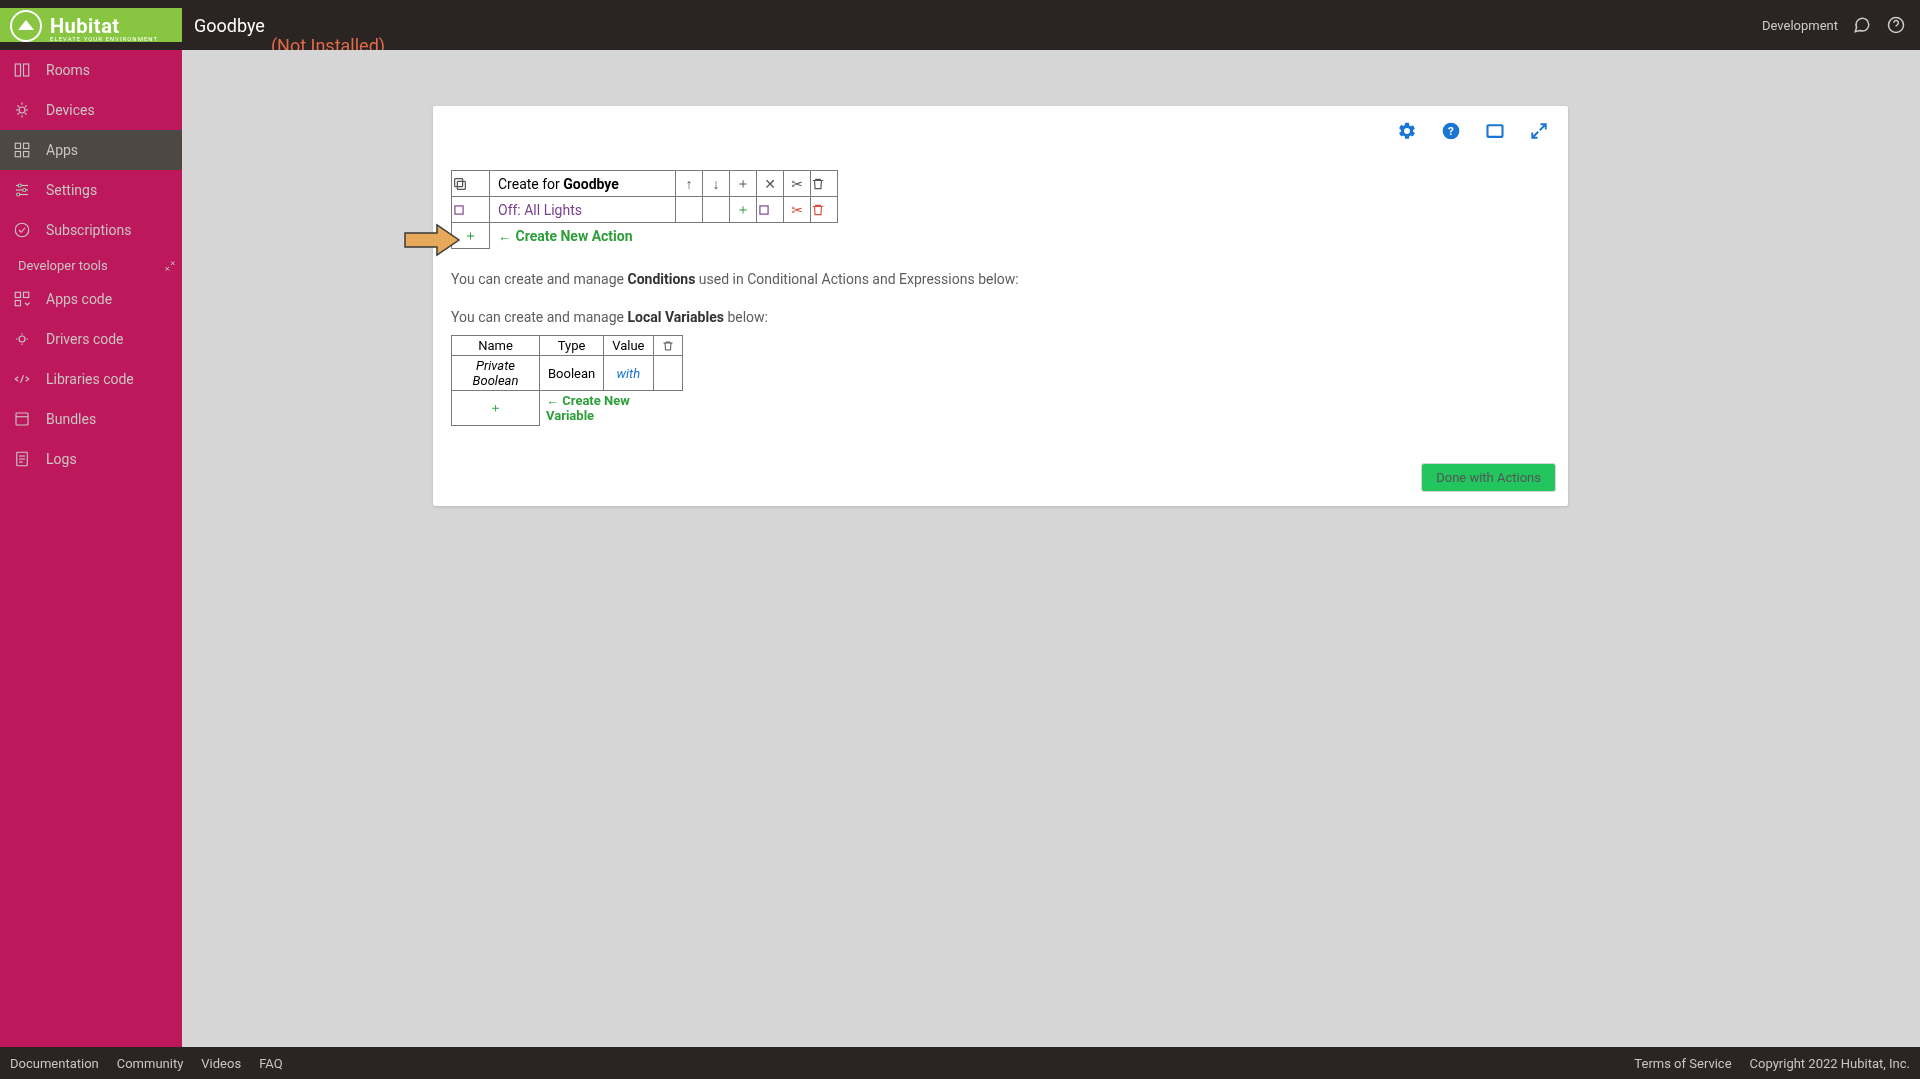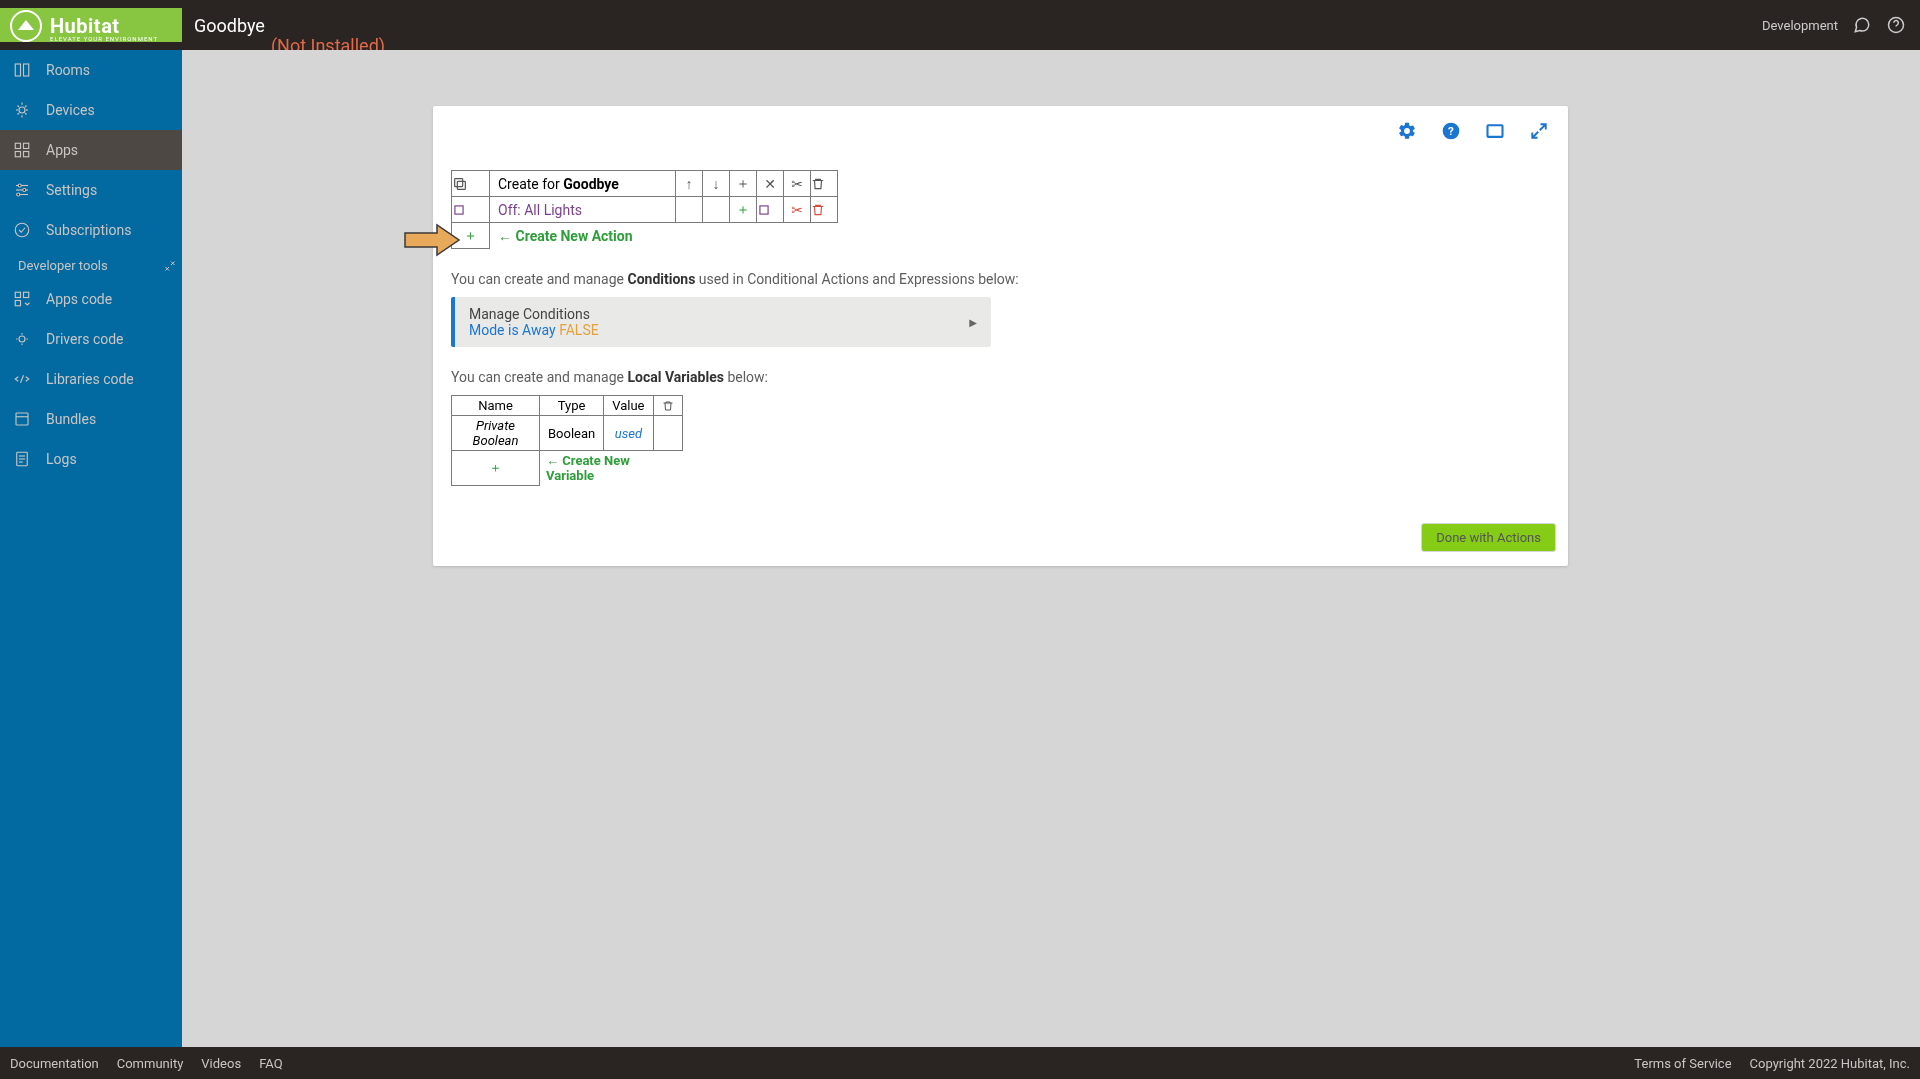--- a/index.html
+++ b/index.html
@@ -16,21 +16,21 @@
 .logo-sub { font-size: 6px; color: #fff; letter-spacing: 1px; }
 .page-title { font-size: 18px; padding-left: 12px; display: flex; gap: 6px; align-items: center; }
 .not-installed { color: #e26a4a; margin-top: 40px; }
 .top-right { margin-left: auto; display: flex; align-items: center; gap: 14px; padding-right: 14px; color: #ccc; font-size: 13px; }
 .top-icon { width: 20px; height: 20px; display: flex; align-items: center; justify-content: center; color: #ccc; cursor: pointer; }
 
 
 .middle { flex: 1; display: flex; min-height: 0; }
 
 
-.sidebar { width: 182px; background: #0369a1; color: #c9c5c3; display: flex; flex-direction: column; font-size: 14px; }
+.sidebar { width: 182px; background: #be185d; color: #c9c5c3; display: flex; flex-direction: column; font-size: 14px; }
 .side-item { height: 40px; display: flex; align-items: center; gap: 14px; padding: 0 12px; cursor: pointer; }
 .side-item.active { background: #4e4845; }
 .side-icon { width: 20px; display: flex; align-items: center; justify-content: center; }
 .dev-section { font-size: 13px; padding: 8px 6px 6px 18px; display: flex; align-items: center; justify-content: space-between; color: #c9c5c3; }
 
 
 .content-wrap { flex: 1; background: #d6d6d6; position: relative; overflow: auto; }
 .card { position: absolute; left: 251px; top: 56px; width: 1135px; background: #fff; border-radius: 2px; box-shadow: 0 1px 3px rgba(0,0,0,.15); padding-bottom: 20px; }
 .card-tools { display: flex; justify-content: flex-end; gap: 22px; padding: 14px 18px 28px 18px; }
 .tool-icon { width: 22px; height: 22px; color: #1976d2; cursor: pointer; display:flex; align-items:center; justify-content:center; }
@@ -68,21 +68,21 @@
 .italic { font-style: italic; }
 .val-true { color: #1976d2; font-style: italic; }
 
 
 .toggle-row { display: flex; align-items: center; gap: 16px; margin: 14px 0 0 18px; }
 .toggle { width: 30px; height: 14px; background: #8ab8e6; border-radius: 10px; position: relative; cursor: pointer; }
 .toggle-knob { width: 16px; height: 16px; background: #1976d2; border-radius: 50%; position: absolute; right: -1px; top: -1px; }
 .toggle-label { font-size: 14px; color: #555; }
 
 
-.done-btn { position: absolute; right: 12px; bottom: 14px; background: #84cc16; border: 1px solid #d6d6d6; color: #555; font-size: 13px; padding: 6px 14px; border-radius: 3px; cursor: pointer; }
+.done-btn { position: absolute; right: 12px; bottom: 14px; background: #22c55e; border: 1px solid #d6d6d6; color: #555; font-size: 13px; padding: 6px 14px; border-radius: 3px; cursor: pointer; }
 
 
 .footer { height: 32px; background: #2a2422; color: #c9c5c3; display: flex; align-items: center; font-size: 13px; padding: 0 10px; }
 .footer-links { display: flex; gap: 18px; }
 .footer-right { margin-left: auto; display: flex; gap: 18px; }
 
 svg { display: block; }
 </style>
 </head>
 <body>
@@ -323,48 +323,41 @@
           <td class="icon-cell" style="color:#2e9e3a">＋</td>
           <td class="cell-pad green-text" colspan="7" style="border:none">← Create New Action</td>
         </tr>
       </tbody>
         </table>
 
       <p class="para">
         <span>You can create and manage </span><span class="bold" style="color:#333">Conditions</span><span> used in Conditional Actions and Expressions below:</span>
       </p>
 
-      <div class="cond-box">
-        <div class="cond-title">Manage Conditions</div>
-        <div class="cond-line">
-          <span class="cond-mode">Mode is Away </span><span class="cond-false">FALSE</span>
-        </div>
-        <span class="cond-caret">▶</span>
-      </div>
 
       <p class="para">
         <span>You can create and manage </span><span class="bold" style="color:#333">Local Variables</span><span> below:</span>
       </p>
 
       <table class="vars-table">
         <tbody>
             <tr>
           <th style="width:88px">Name</th>
           <th style="width:48px">Type</th>
           <th style="width:40px">Value</th>
           <th style="width:22px">
                 <svg width="12" height="12" viewBox="0 0 24 24" fill="none" stroke="#555" stroke-width="2">
                   <path d="M3 6h18M8 6V4h8v2M6 6l1 14h10l1-14"></path>
                 </svg>
               </th>
         </tr>
         <tr>
           <td class="italic">Private Boolean</td>
           <td>Boolean</td>
-          <td class="val-true">used</td>
+          <td class="val-true">with</td>
           <td></td>
         </tr>
         <tr>
           <td style="color:#2e9e3a;width:22px">＋</td>
           <td colspan="3" class="green-text" style="border:none;text-align:left;padding-left:6px">← Create New Variable</td>
         </tr>
       </tbody>
         </table>
 
 

